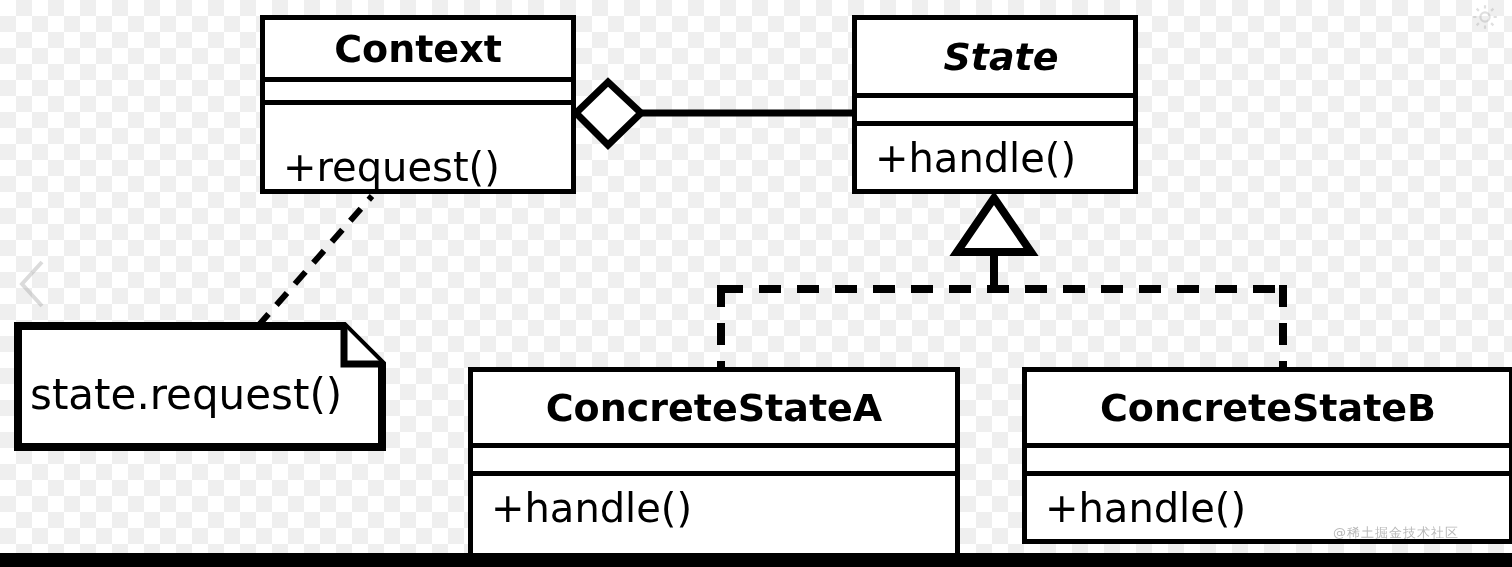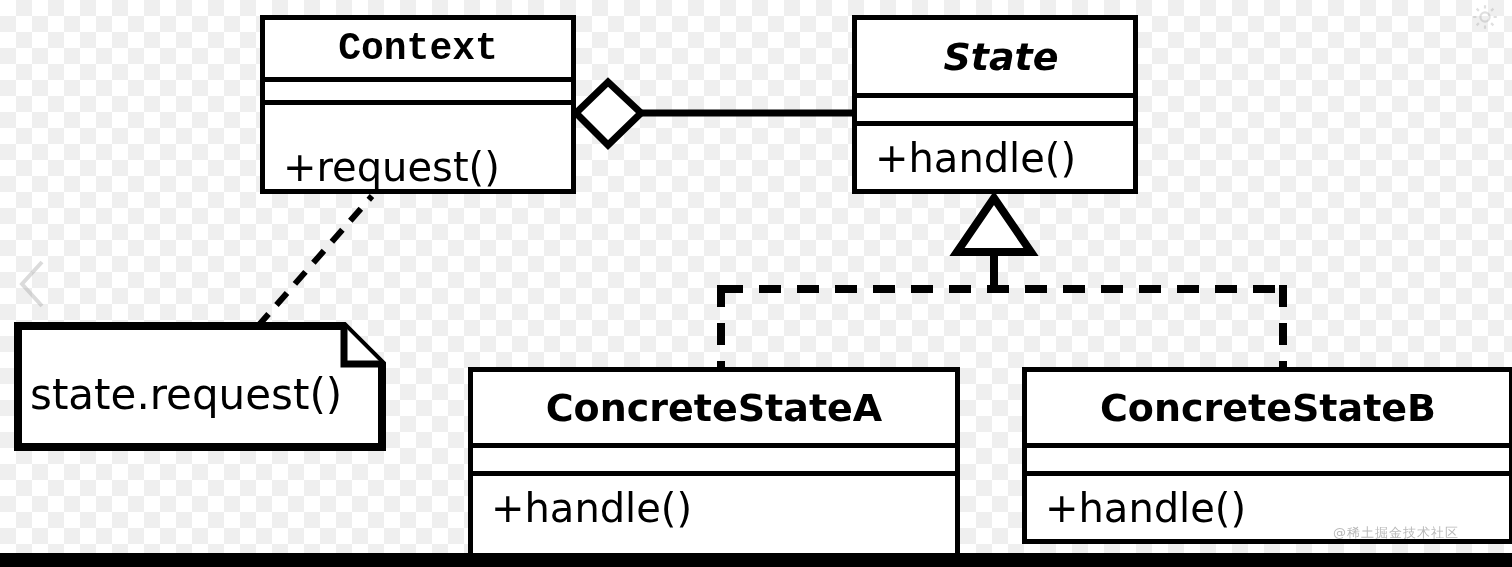--- a/index.html
+++ b/index.html
@@ -61,21 +61,21 @@
   }
   .cls-op {
     color: #000000;
     line-height: 1;
     white-space: nowrap;
     padding-left: 18px;
   }
 
   
   #context-class { left: 260px; top: 15px; width: 316px; height: 179px; }
-  #context-class .row-name { height: 78px; font-family: Liberation Mono, monospace; }
+  #context-class .row-name { height: 78px; }
   #context-class .row-attrs { height: 28px; }
   #context-class .row-ops { height: 56px; margin-top: 40px; }
   #context-class .cls-title { font-size: 38px; }
   #context-class .cls-op { font-size: 40px; }
 
   
   #state-class { left: 852px; top: 15px; width: 286px; height: 179px; }
   #state-class .row-name { height: 78px; padding-left: 12px; }
   #state-class .row-attrs { height: 28px; }
   #state-class .row-ops { height: 63px; }

